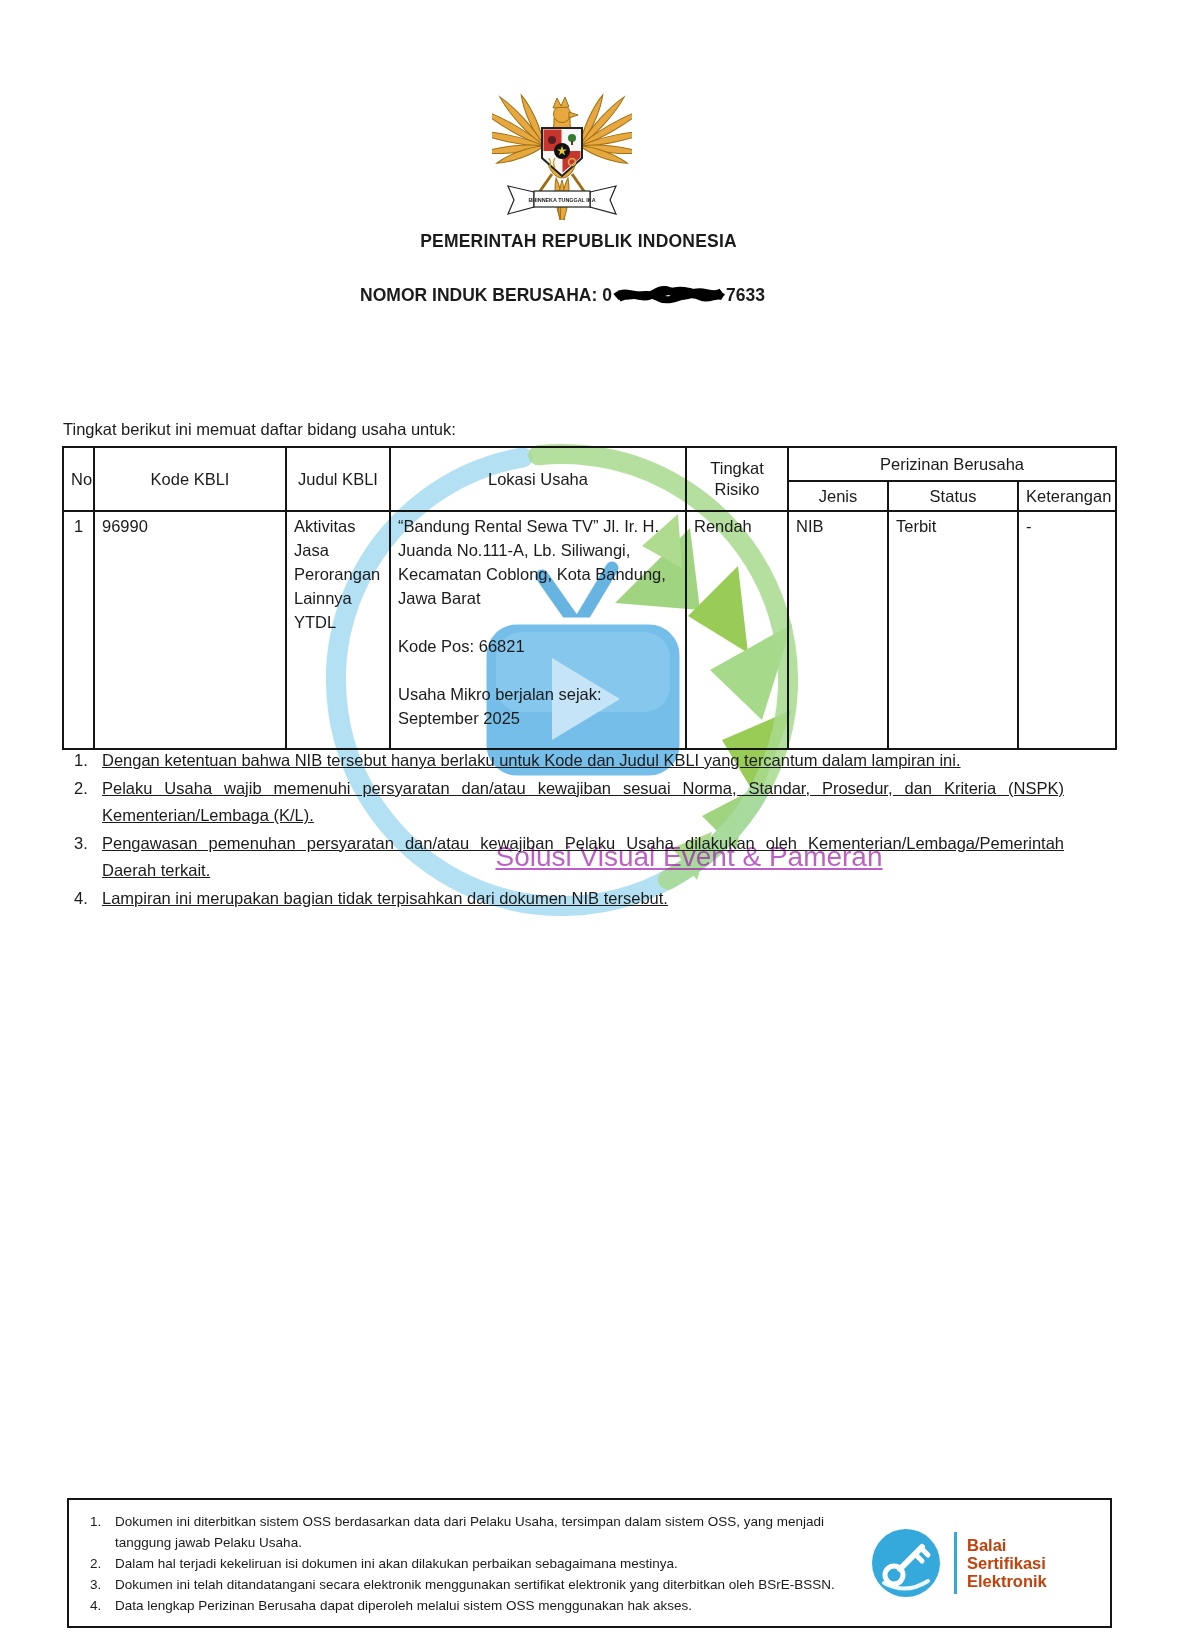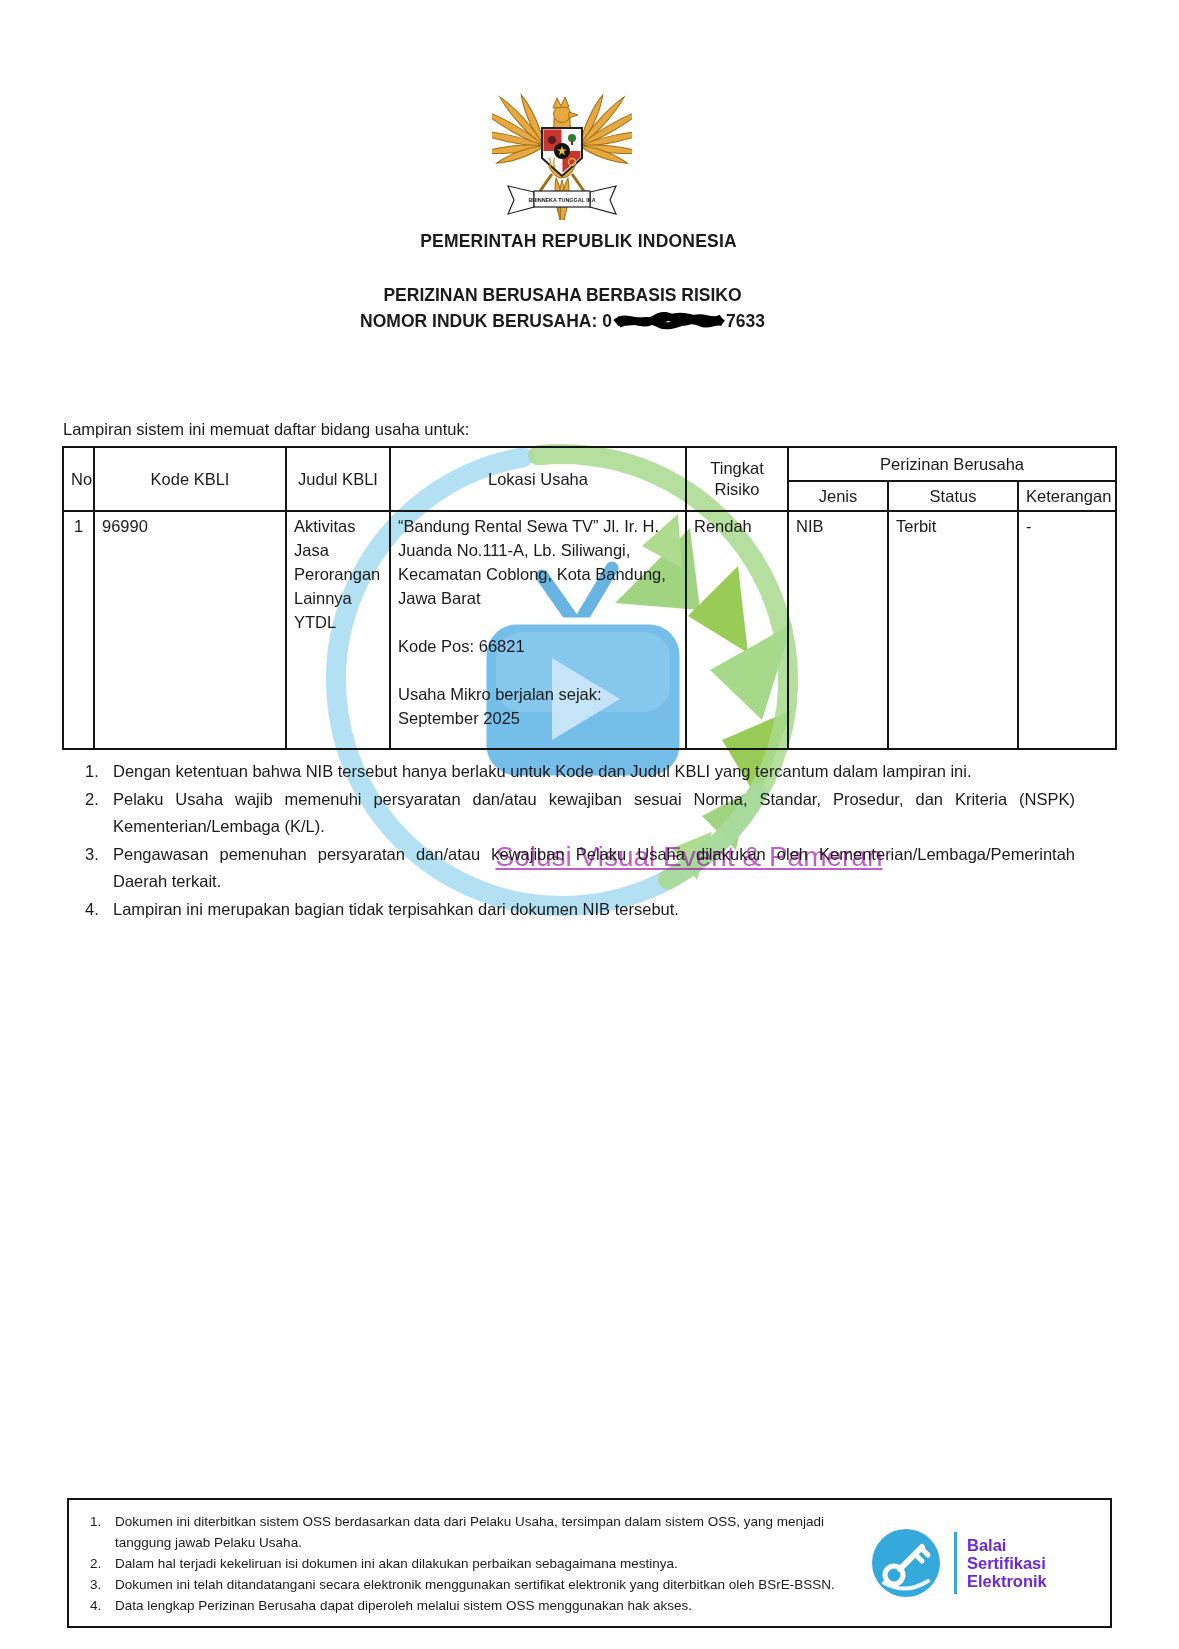--- a/index.html
+++ b/index.html
@@ -22,39 +22,39 @@
   .doc-table th,.doc-table td{border:2px solid #151515;padding:2px 7px;font-weight:normal;}
   .doc-table thead th{text-align:center;vertical-align:middle;line-height:21px;}
   .doc-table thead tr:first-child th{height:28px;}
   .doc-table thead tr:last-child th{height:24px;}
   .doc-table tbody td{vertical-align:top;height:232px;line-height:24px;}
   .cell-no{text-align:center;}
   .lokasi p{margin:0;}
   .lokasi p + p{margin-top:24px;}
   
   .notes{position:absolute;top:747px;left:62px;width:1002px;font-size:16.5px;line-height:27.5px;
-    list-style:none;margin:11px;padding:0;counter-reset:nn;}
+    list-style:none;margin:0;padding:0;counter-reset:nn;text-decoration:underline;}
   .notes li{position:relative;padding-left:40px;text-align:justify;counter-increment:nn;}
   .notes li::before{content:counter(nn) ".";position:absolute;left:12px;}
   
   .watermark{position:absolute;inset:0;z-index:0;}
   .wm-svg{position:absolute;left:290px;top:418px;}
   .wm-title{position:absolute;top:777px;left:328px;width:772px;text-align:center;
     font-size:45px;font-weight:bold;color:#bcbcbc;opacity:.62;letter-spacing:1px;white-space:nowrap;}
   .wm-sub{position:absolute;top:841px;left:328px;width:722px;text-align:center;
     font-size:28px;color:#a21caf;opacity:.7;text-decoration:underline;}
   
   .footer{position:absolute;left:67px;top:1498px;width:1045px;height:130px;border:2.5px solid #151515;
     box-sizing:border-box;display:flex;align-items:center;padding:8px 14px 8px 16px;z-index:1;}
   .f-notes{flex:1;font-size:13.5px;line-height:21px;list-style:none;margin:0;padding:0 14px 0 0;counter-reset:fn;}
   .f-notes li{position:relative;padding-left:30px;counter-increment:fn;}
   .f-notes li::before{content:counter(fn) ".";position:absolute;left:5px;}
   .f-logo{width:228px;display:flex;align-items:center;gap:10px;flex:none;}
   .f-logo-div{width:3px;height:62px;background:#35a8dc;flex:none;}
-  .f-logo-text{color:#6d28d9;font-weight:bold;font-size:16.5px;line-height:18px;}
+  .f-logo-text{color:#c2410c;font-weight:bold;font-size:16.5px;line-height:18px;}
 </style>
 </head>
 <body>
 
 <div class="page">
 
   <div class="watermark">
     <svg class="wm-svg" width="560" height="520" viewBox="0 0 560 520">
 
       <g opacity="0.88">
@@ -130,29 +130,28 @@
       <polygon points="42,132 16,126 22,140 16,154 42,147" fill="#ffffff" stroke="#222222" stroke-width="1.2"></polygon>
       <polygon points="98,132 124,126 118,140 124,154 98,147" fill="#ffffff" stroke="#222222" stroke-width="1.2"></polygon>
       <rect x="42" y="131" width="56" height="16" fill="#ffffff" stroke="#222222" stroke-width="1.2"></rect>
       <text x="70" y="142" text-anchor="middle" font-size="5.4" fill="#222222" font-family="Liberation Sans, sans-serif" font-weight="bold">BHINNEKA TUNGGAL IKA</text>
     </g>
   </svg>
 
   <div class="gov-title z1">PEMERINTAH REPUBLIK INDONESIA</div>
 
   <div class="title-block z1">
-    <div>PERIZINAN BERUSAHA BERBASIS RISIKO</div>
     <div class="nib-line"><span>NOMOR INDUK BERUSAHA:</span>&nbsp;<span>0</span><svg class="scribble" width="112" height="20" viewBox="0 0 112 20">
         <path d="M3 12 C 15 2 28 18 42 8 C 56 -2 64 16 78 9 C 90 3 100 14 109 7" stroke="#000" stroke-width="8" fill="none"></path>
         <path d="M4 8 C 18 16 30 4 46 13 C 60 20 72 4 88 12 C 96 16 104 8 110 12" stroke="#000" stroke-width="7" fill="none"></path>
         <path d="M6 14 C 20 6 40 14 58 6 C 76 0 92 16 108 10" stroke="#000" stroke-width="6" fill="none"></path>
       </svg><span>7633</span></div>
   </div>
 
-  <div class="intro z1">Lampiran sistem ini memuat daftar bidang usaha untuk:</div>
+  <div class="intro z1">Tingkat berikut ini memuat daftar bidang usaha untuk:</div>
 
   <table class="doc-table z1">
     <colgroup>
       <col style="width:31px">
         <col style="width:192px">
         <col style="width:104px">
         <col style="width:296px">
       <col style="width:102px">
         <col style="width:100px">
         <col style="width:130px">

